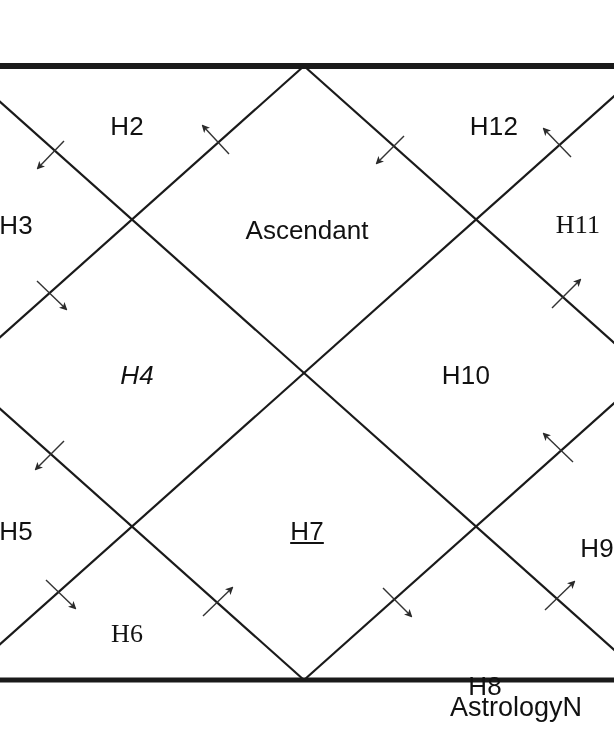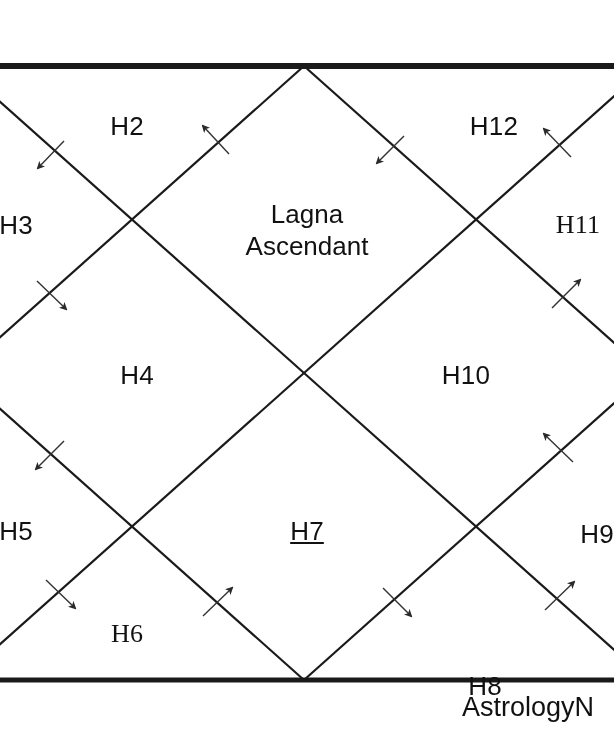--- a/index.html
+++ b/index.html
@@ -39,21 +39,21 @@
       text-align: center;
       font-size: 26px;
       line-height: 32px;
       color: #111111;
     }
     .ascendant-block div {
       white-space: nowrap;
     }
     .footer {
       position: absolute;
-      left: 462px;
+      left: 450px;
       top: 694px;
       font-size: 27px;
       line-height: 1;
       color: #111111;
       white-space: nowrap;
     }
   </style>
 </head>
 <body>
 
@@ -95,29 +95,28 @@
 
     <line x1="203" y1="616" x2="232" y2="588" marker-end="url(#arrowhead)"></line>
 
     <line x1="383" y1="588" x2="411" y2="616" marker-end="url(#arrowhead)"></line>
 
     <line x1="545" y1="610" x2="574" y2="582" marker-end="url(#arrowhead)"></line>
   </g>
 </svg>
 
 <div class="ascendant-block">
-  <div>Lagna</div>
   <div>Ascendant</div>
 </div>
 
 <div class="house-label" style="left:127px; top:126px;text-align:center;">H2</div>
 <div class="house-label" style="left:16px; top:225px;">H3</div>
-<div class="house-label" style="left:137px; top:375px;">H4</div>
+<div class="house-label" style="left:137px; top:375px;font-style:italic;">H4</div>
 <div class="house-label" style="left:16px; top:531px;">H5</div>
 <div class="house-label" style="left:127px; top:634px;font-family:Liberation Serif, serif;">H6</div>
 <div class="house-label" style="left:307px; top:531px;text-decoration:underline;">H7</div>
 <div class="house-label" style="left:485px; top:654px;margin-top:32px;">H8</div>
-<div class="house-label" style="left:597px; top:534px;">H9</div>
+<div class="house-label" style="left:597px; top:548px;">H9</div>
 <div class="house-label" style="left:466px; top:375px;">H10</div>
 <div class="house-label" style="left:578px; top:225px;font-family:Liberation Serif, serif;">H11</div>
 <div class="house-label" style="left:480px; top:126px;margin-left:14px;">H12</div>
 
 <div class="footer">AstrologyN</div>
 
 </body></html>

